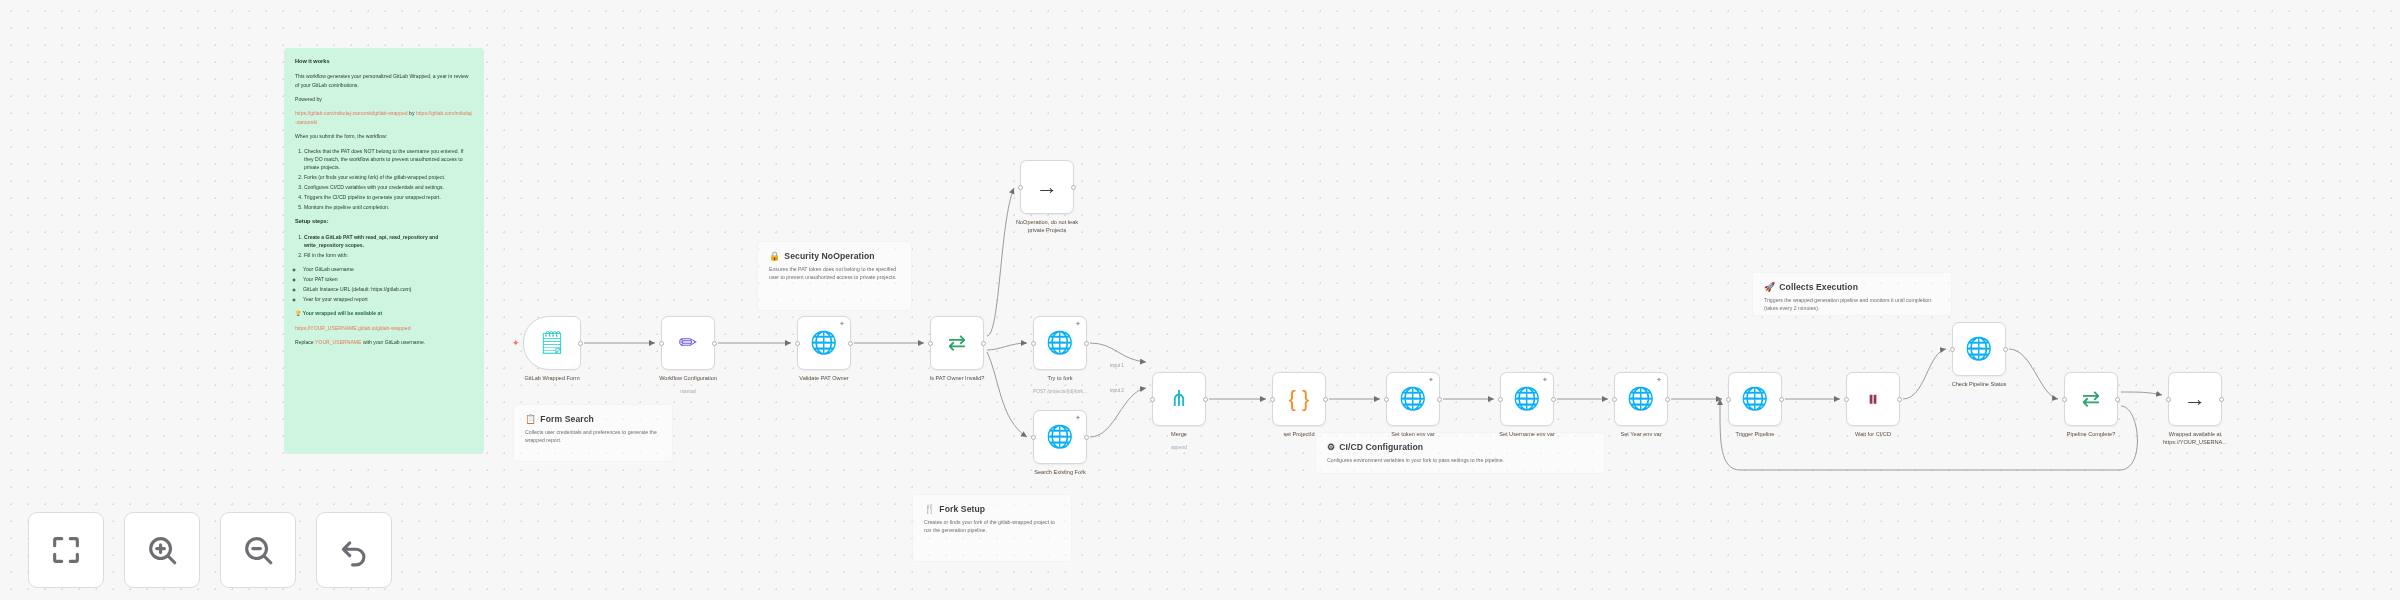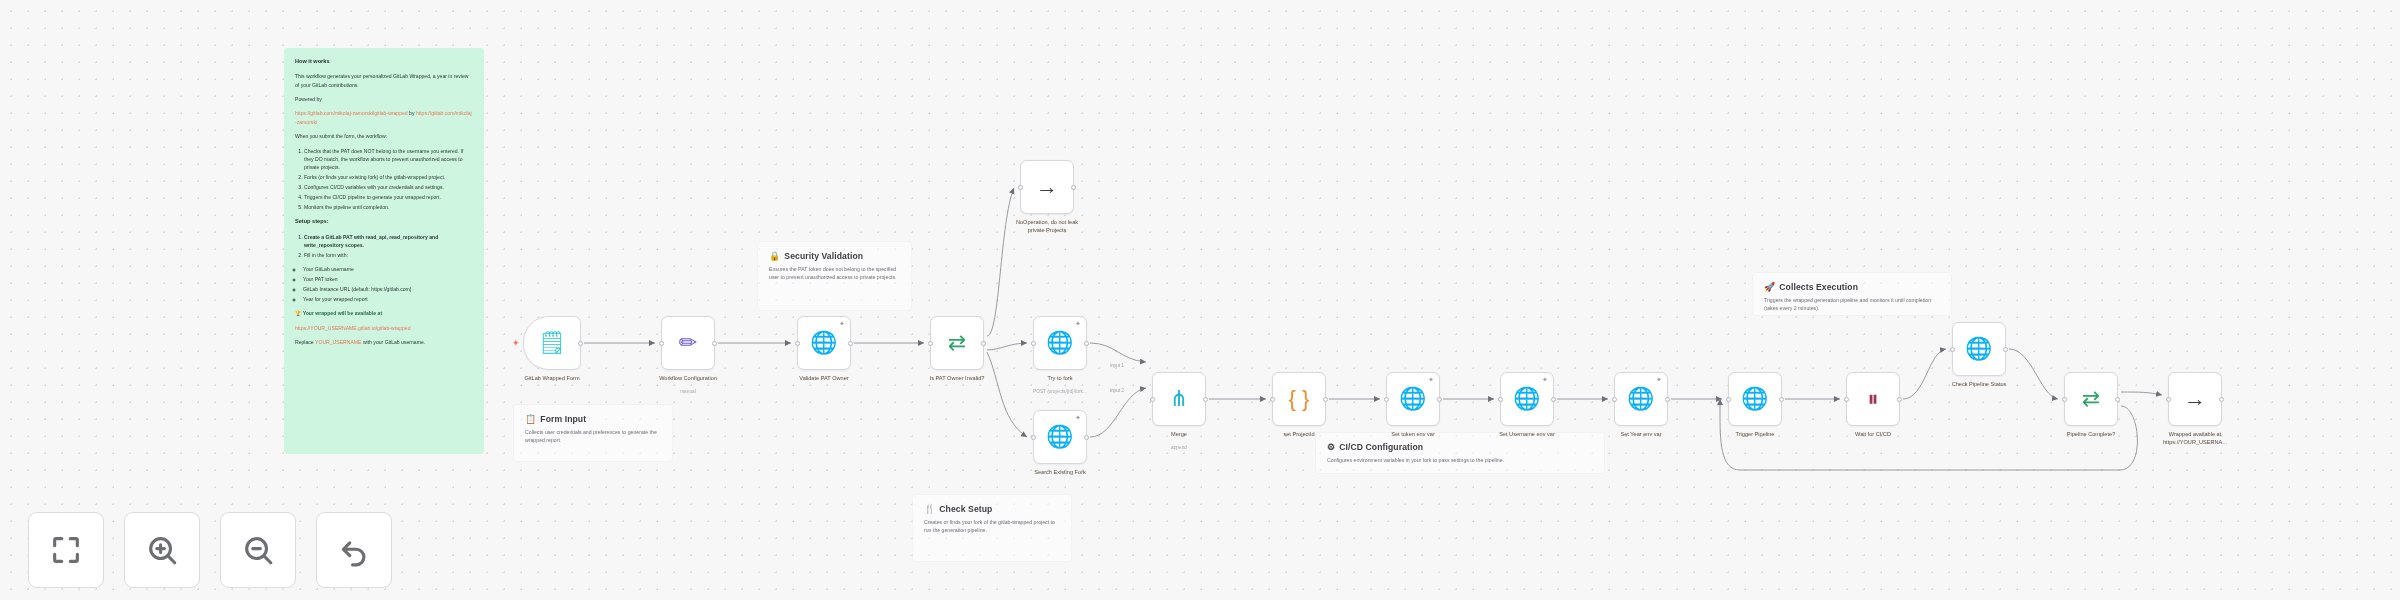--- a/index.html
+++ b/index.html
@@ -227,37 +227,37 @@
        <span>Your wrapped will be available at</span></p>
     <p><span class="lnk">https://YOUR_USERNAME.gitlab.io/gitlab-wrapped</span></p>
     <p><span>Replace</span>
        <span class="lnk">YOUR_USERNAME</span>
        <span>with your GitLab username.</span></p>
   </div>
 
   <div class="sticky sticky-plain" style="left:513px; top:404px; width:160px; height:58px;">
     <div class="st-title">
       <span class="st-ico">📋</span>
-      <span>Form Input</span>
+      <span>Form Search</span>
     </div>
     <div class="st-body">Collects user credentials and preferences to generate the wrapped report.</div>
   </div>
 
   <div class="sticky sticky-plain" style="left:757px; top:241px; width:155px; height:70px;">
     <div class="st-title">
       <span class="st-ico">🔒</span>
-      <span>Security Validation</span>
+      <span>Security NoOperation</span>
     </div>
     <div class="st-body">Ensures the PAT token does not belong to the specified user to prevent unauthorized access to private projects.</div>
   </div>
 
   <div class="sticky sticky-plain" style="left:912px; top:494px; width:160px; height:68px;">
     <div class="st-title">
       <span class="st-ico">🍴</span>
-      <span>Check Setup</span>
+      <span>Fork Setup</span>
     </div>
     <div class="st-body">Creates or finds your fork of the gitlab-wrapped project to run the generation pipeline.</div>
   </div>
 
   <div class="sticky sticky-plain" style="left:1315px; top:432px; width:290px; height:42px;">
     <div class="st-title">
       <span class="st-ico">⚙</span>
       <span>CI/CD Configuration</span>
     </div>
     <div class="st-body">Configures environment variables in your fork to pass settings to the pipeline.</div>

